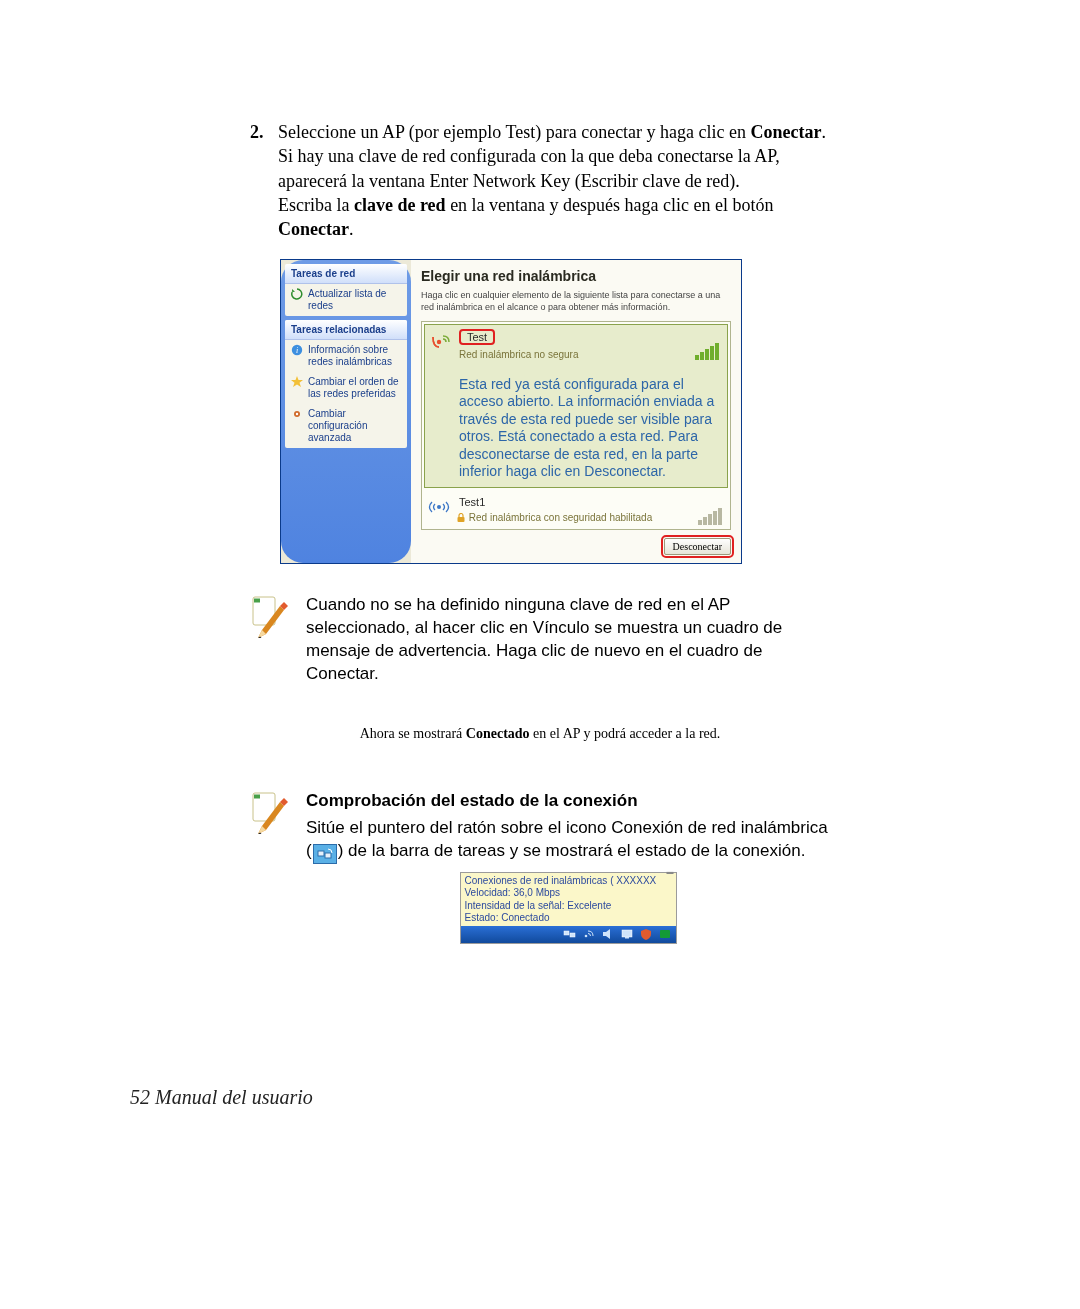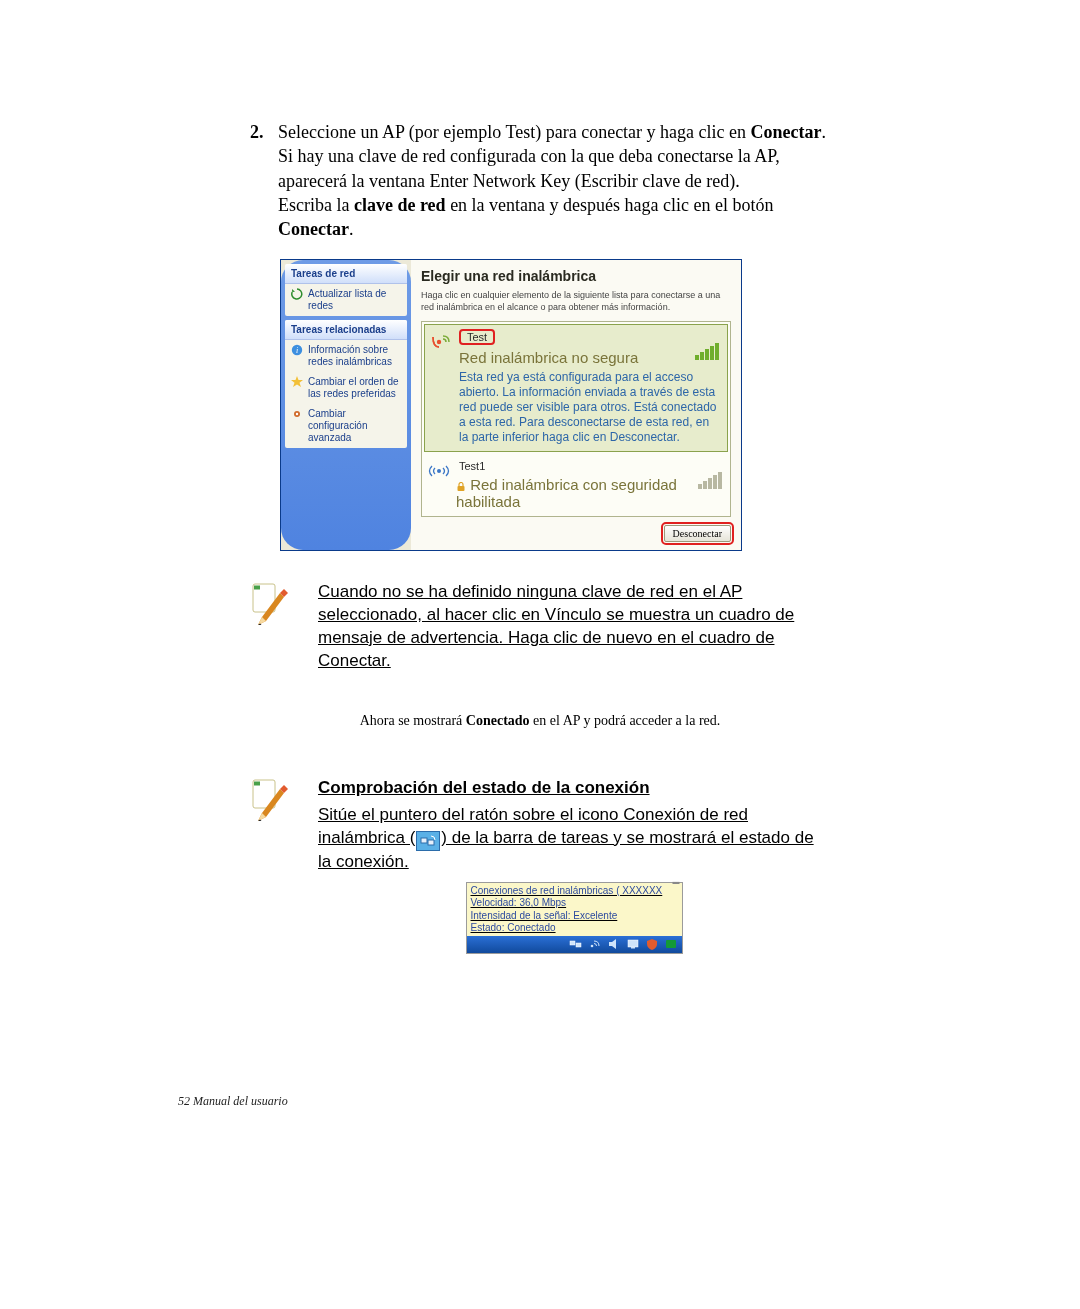--- a/index.html
+++ b/index.html
@@ -156,28 +156,28 @@
     color: #2a2a2a;
     display: inline-block;
     padding: 0 3px;
   }
   .net-name.red-ring {
     border: 2px solid #e02020;
     border-radius: 4px;
     padding: 0 6px;
   }
   .net-line2 {
-    font-size: 15px;
+    font-size: 10px;
     color: #7a743a;
     margin-top: 4px;
   }
   .net-desc {
-    font-size: 12px;
+    font-size: 14px;
     color: #2d66a8;
-    margin-top: 4px;
+    margin-top: 16px;
     line-height: 1.25;
   }
   .signal {
     position: absolute;
     right: 8px;
     top: 18px;
     display: flex;
     align-items: flex-end;
     gap: 1px;
   }
@@ -207,24 +207,23 @@
     cursor: pointer;
   }
   .xp-btn.ring {
     outline: 2px solid #e02020;
     outline-offset: 1px;
   }
 
   
   .note-row {
     display: flex;
-    gap: 28px;
+    gap: 16px;
     margin-top: 30px;
     align-items: flex-start;
-    text-decoration: underline;
   }
   .note-text {
     font-family: Arial, Helvetica, sans-serif;
     font-size: 17px;
     line-height: 1.35;
     flex: 1;
   }
   .note-heading {
     font-weight: bold;
     font-family: Arial, Helvetica, sans-serif;
@@ -283,23 +282,22 @@
     vertical-align: -4px;
     margin: 0 1px;
   }
 
   .footer {
     position: absolute;
     left: 130px;
     bottom: 200px;
     font-family: "Times New Roman", Times, serif;
     font-style: italic;
-    font-size: 12px;
+    font-size: 20px;
     color: #222;
-    margin-left: 48px;
   }
 
   
   svg { display: block; }
 </style>
 </head>
 <body>
 
 <div class="page">
 

